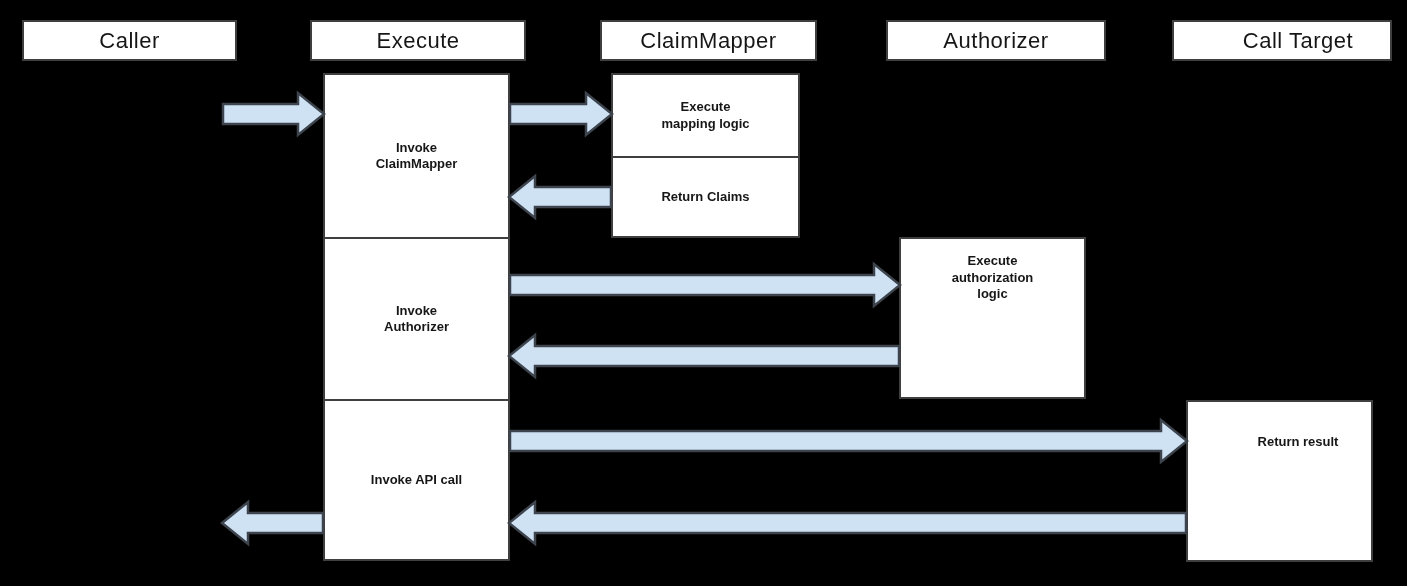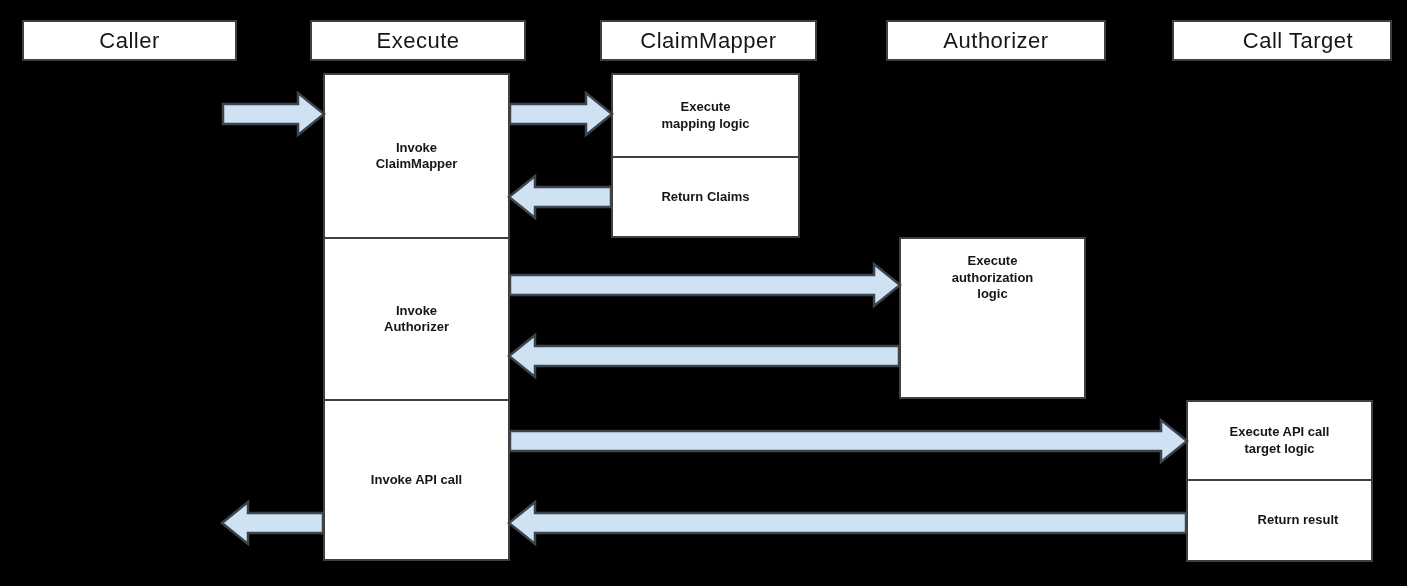--- a/index.html
+++ b/index.html
@@ -84,22 +84,20 @@
     <div class="section" style="height:80px;">Return Claims</div>
   </div>
 
   <div class="actbox" style="left:899px; top:237px; width:187px; height:162px;">
     <div class="section" style="height:78px;">Execute
 authorization
 logic</div>
   </div>
 
   <div class="actbox" style="left:1186px; top:400px; width:187px; height:162px;">
-    <div class="section" style="height:77px;">Execute API call
-target logic</div>
     <div class="section" style="height:81px;padding-left:47px;">Return result</div>
   </div>
 
   <svg id="arrow-layer" viewBox="0 0 1407 586" xmlns="http://www.w3.org/2000/svg">
       <polygon points="223,104 298,104 298,93 324,114 298,135 298,124 223,124" fill="#cfe2f4" stroke="#3d444d" stroke-width="2.5" stroke-linejoin="miter"></polygon>
       <polygon points="510,104 586,104 586,93 612,114 586,135 586,124 510,124" fill="#cfe2f4" stroke="#3d444d" stroke-width="2.5" stroke-linejoin="miter"></polygon>
       <polygon points="611,187 535,187 535,176 509,197 535,218 535,207 611,207" fill="#cfe2f4" stroke="#3d444d" stroke-width="2.5" stroke-linejoin="miter"></polygon>
       <polygon points="510,275 874,275 874,264 900,285 874,306 874,295 510,295" fill="#cfe2f4" stroke="#3d444d" stroke-width="2.5" stroke-linejoin="miter"></polygon>
       <polygon points="899,346 535,346 535,335 509,356 535,377 535,366 899,366" fill="#cfe2f4" stroke="#3d444d" stroke-width="2.5" stroke-linejoin="miter"></polygon>
       <polygon points="510,431 1161,431 1161,420 1187,441 1161,462 1161,451 510,451" fill="#cfe2f4" stroke="#3d444d" stroke-width="2.5" stroke-linejoin="miter"></polygon>

